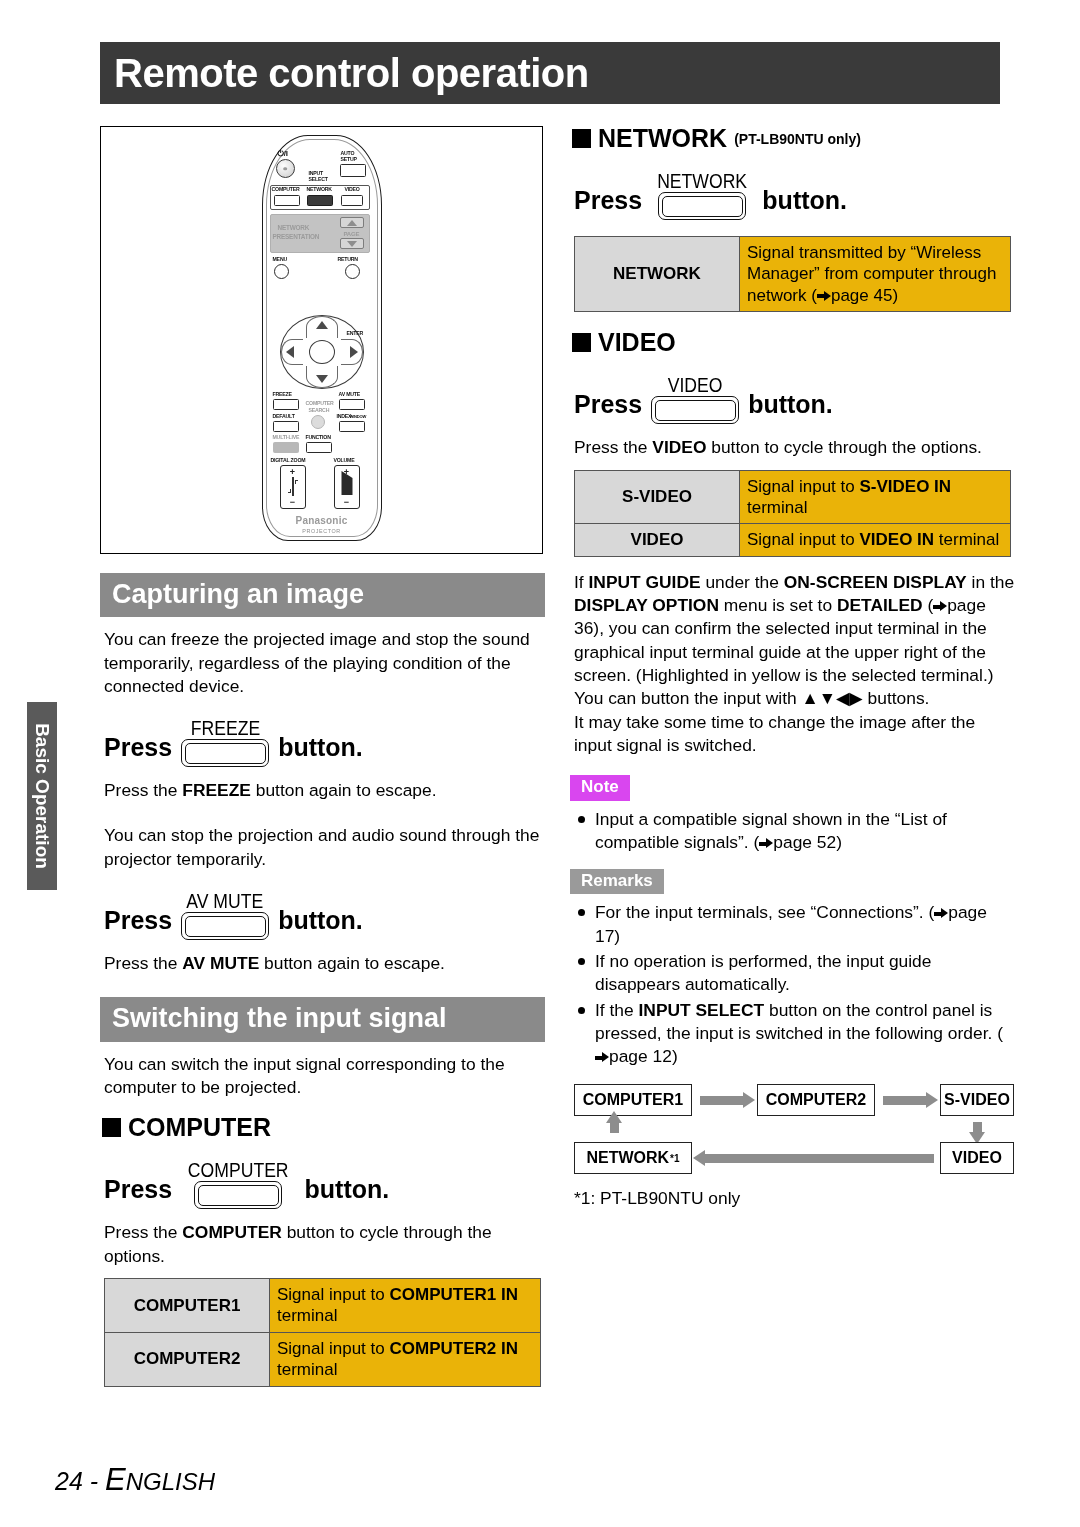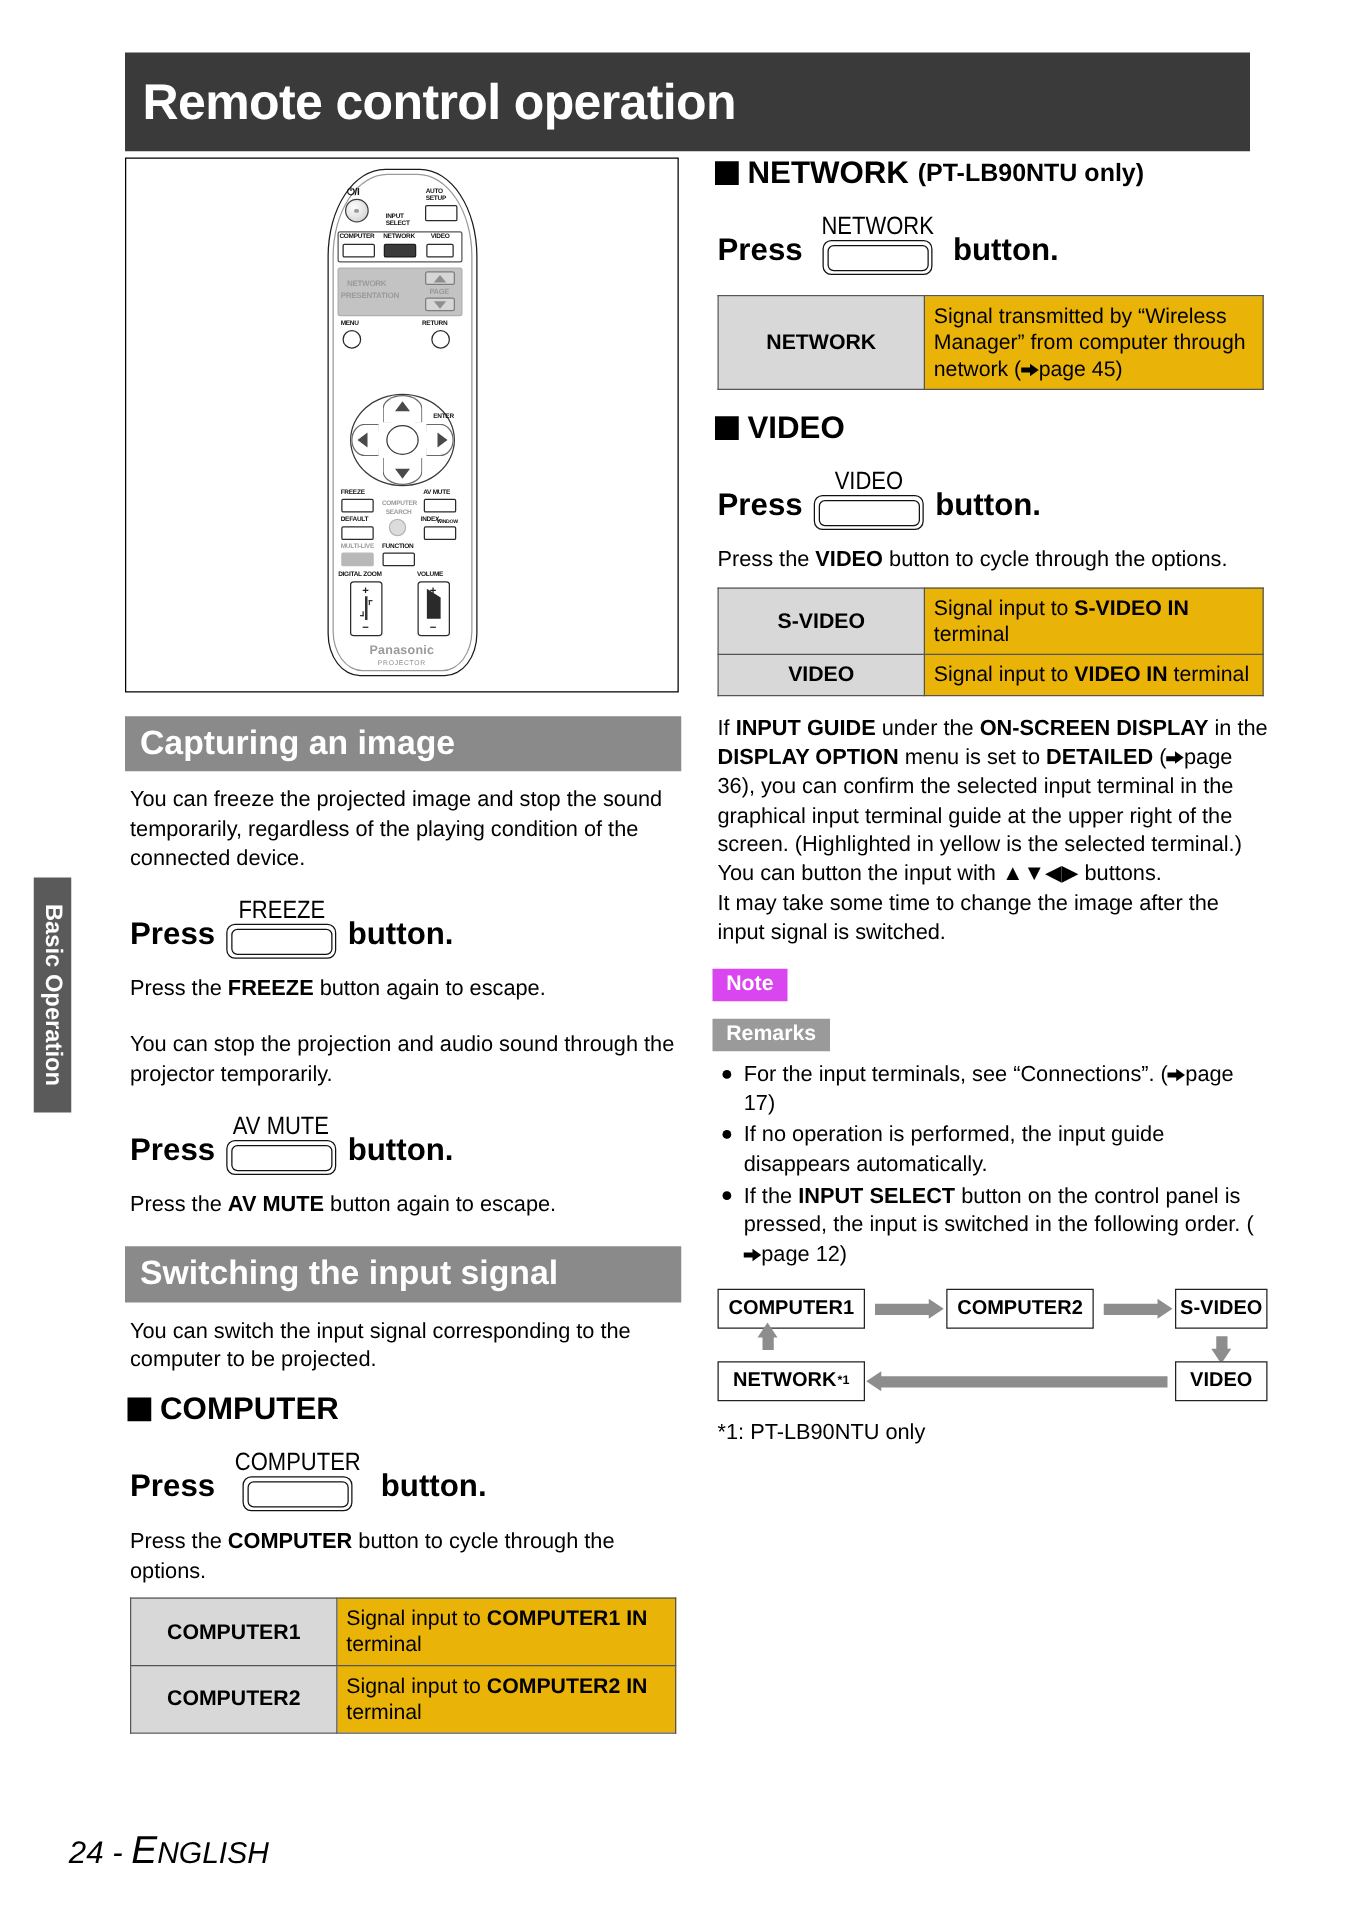--- a/index.html
+++ b/index.html
@@ -7,21 +7,21 @@
   body{
     width:1080px;height:1527px;position:relative;overflow:hidden;
     font-family:"Liberation Sans","DejaVu Sans",sans-serif;
     color:#000;
     -webkit-font-smoothing:antialiased;
   }
   .page{position:absolute;inset:0;}
 
   
   .title-bar{
-    position:absolute;left:100px;top:42px;width:900px;height:79px;
+    position:absolute;left:100px;top:42px;width:900px;height:62px;
     background:#3a3a3a;display:flex;align-items:center;
   }
   .title-bar .title{
     color:#fff;font-size:40px;font-weight:bold;letter-spacing:-0.5px;
     margin-left:14px;line-height:1;
   }
 
   
   .side-tab{
     position:absolute;left:27px;top:702px;width:30px;height:188px;
@@ -134,21 +134,21 @@
   }
   .press-line .keycap .cap-box::after{
     content:"";position:absolute;left:2.5px;top:2.5px;right:2.5px;bottom:2.5px;
     border:1.2px solid #111;border-radius:5px;
   }
 
   
   .sq-head{display:flex;align-items:center;margin:16px 0 0 2px;}
   .sq-head .sq{width:19px;height:19px;background:#000;margin-right:7px;}
   .sq-head .sq-txt{font-size:25px;font-weight:bold;line-height:1;}
-  .sq-head .sq-note{font-size:20px;font-weight:bold;margin-left:7px;line-height:1;}
+  .sq-head .sq-note{font-size:14px;font-weight:bold;margin-left:7px;line-height:1;}
 
   
   table.spec{border-collapse:collapse;margin:10px 0 0 4px;width:437px;table-layout:fixed;}
   table.spec td{border:1px solid #555;font-size:17px;line-height:1.26;padding:5px 7px;vertical-align:middle;}
   table.spec td.key{background:#d8d8d8;text-align:center;font-weight:bold;width:150px;}
   table.spec td.val{background:#eab308;}
 
   
   .badge{display:inline-block;color:#fff;font-size:17px;font-weight:bold;padding:3px 11px 4px 11px;line-height:1.1;}
   .badge.note{background:#d946ef;}
@@ -420,20 +420,23 @@
     </div>
 
     <div class="small-txt" style="margin-top:14px;">
       <span>If </span><b>INPUT GUIDE</b><span> under the </span><b>ON-SCREEN DISPLAY</b><span> in the </span><b>DISPLAY OPTION</b><span> menu is set to </span><b>DETAILED</b><span> (</span><i class="arrowglyph"></i><span>page 36</span><span>), you can confirm the selected input terminal in the graphical input terminal guide at the upper right of the screen. (Highlighted in yellow is the selected terminal.)</span><br>
       <span>You can button the input with </span><span>▲▼◀▶</span><span> buttons.</span><br>
       <span>It may take some time to change the image after the input signal is switched.</span>
     </div>
 
     <div style="margin-top:18px;">
       <span class="badge note">Note</span>
+      <ul class="bullets">
+        <li><span>Input a compatible signal shown in the “List of compatible signals”. (</span><i class="arrowglyph"></i><span>page 52</span><span>)</span></li>
+      </ul>
     </div>
 
     <div style="margin-top:14px;">
       <span class="badge remarks">Remarks</span>
       <ul class="bullets">
         <li><span>For the input terminals, see “Connections”. (</span><i class="arrowglyph"></i><span>page 17</span><span>)</span></li>
         <li><span>If no operation is performed, the input guide disappears automatically.</span></li>
         <li><span>If the </span><b>INPUT SELECT</b><span> button on the control panel is pressed, the input is switched in the following order. (</span><i class="arrowglyph"></i><span>page 12</span><span>)</span></li>
       </ul>
     </div>

